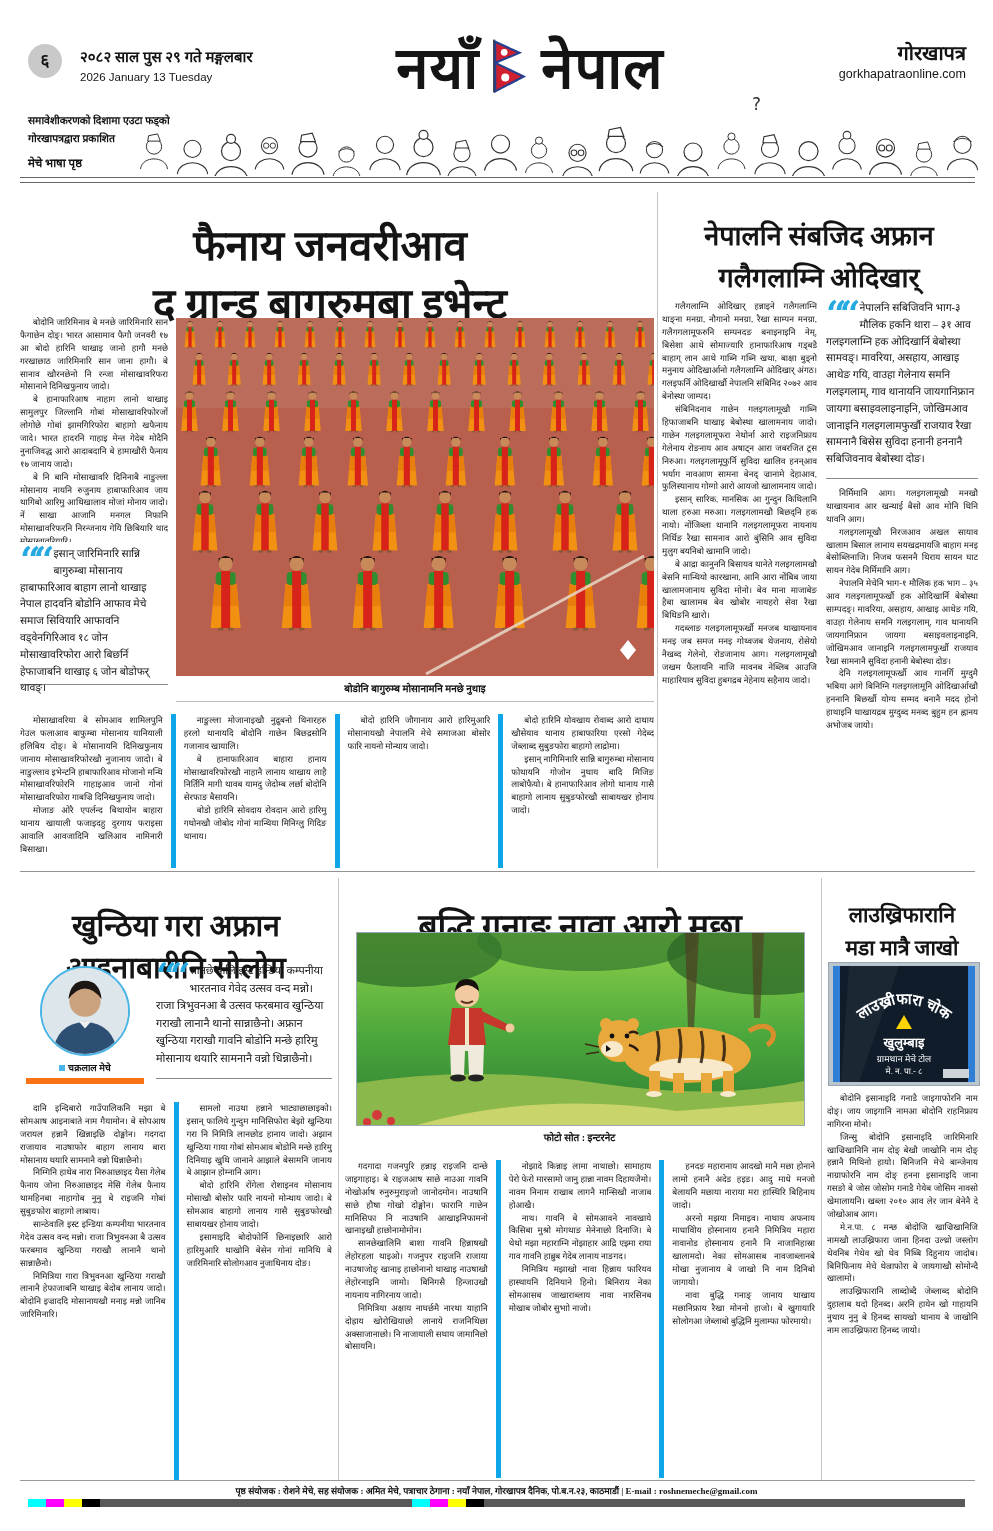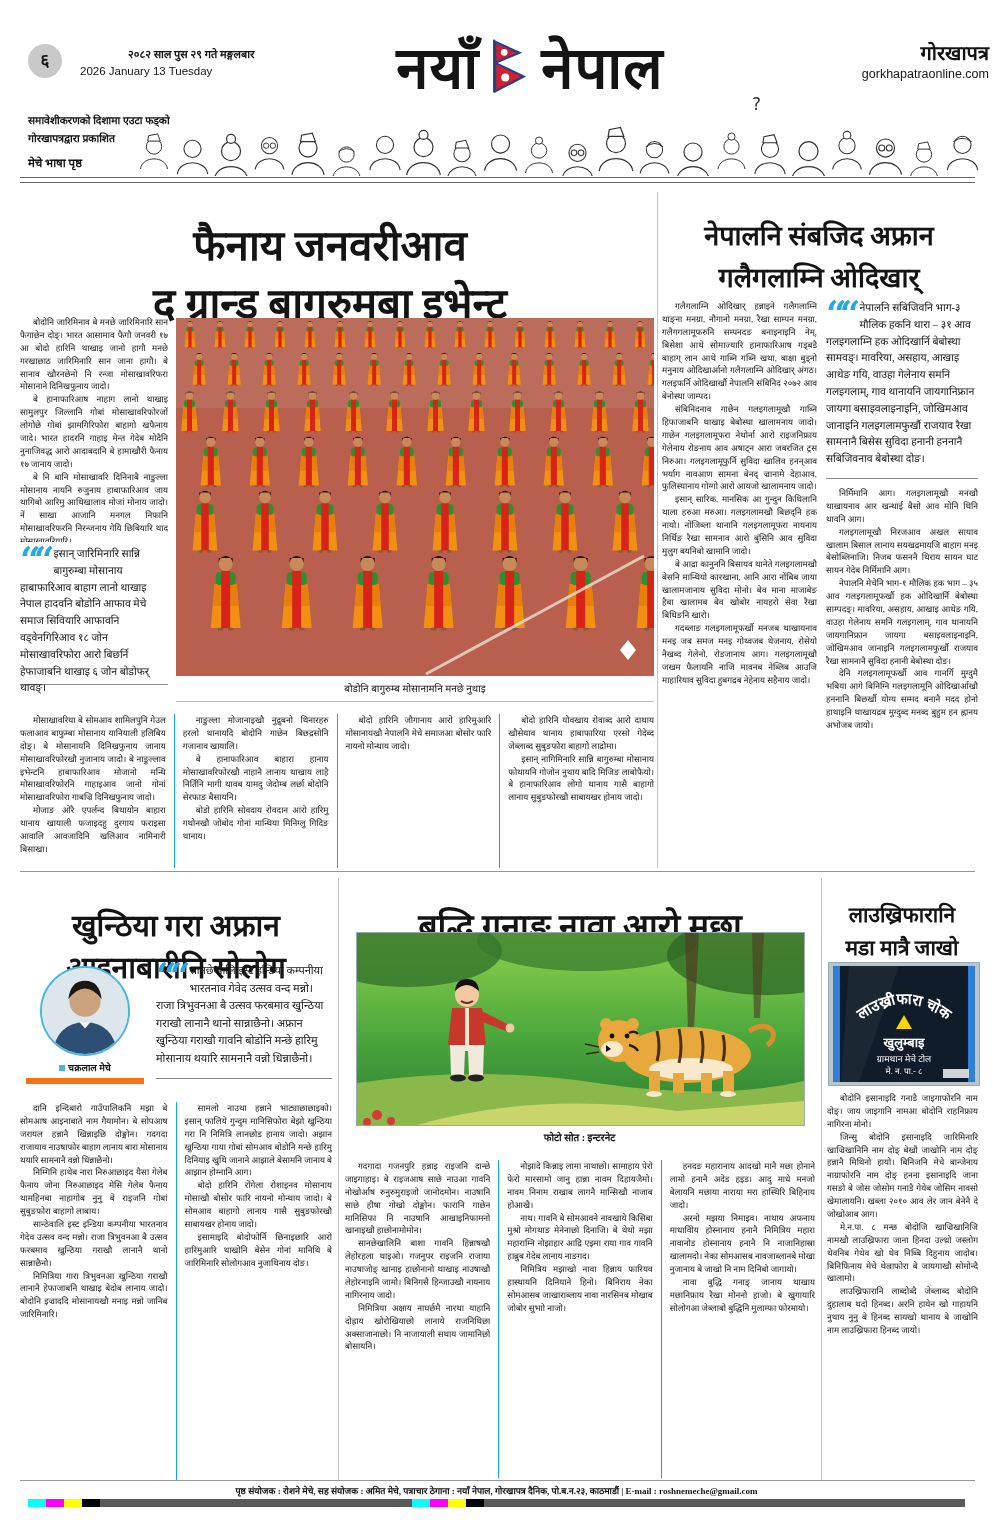--- a/index.html
+++ b/index.html
@@ -4,53 +4,53 @@
 <title>नयाँ नेपाल</title>
 <style>
   html,body{margin:0;padding:0;background:#e9e9e9;}
   .page{position:relative;width:993px;height:1531px;margin:0 auto;background:#fff;
         font-family:"Liberation Serif","DejaVu Serif",serif;color:#141414;overflow:hidden;}
 
   
   #badge{position:absolute;left:28px;top:44px;width:34px;height:34px;border-radius:50%;
          background:#c9c9c9;text-align:center;line-height:34px;font-size:17px;font-weight:bold;}
   #dates{position:absolute;left:80px;top:46px;line-height:1.5;}
-  #date-np{font-size:11px;font-weight:bold;margin-left:48px;}
+  #date-np{font-size:15px;font-weight:bold;}
   #date-en{font-size:11.5px;font-family:"Liberation Sans","DejaVu Sans",sans-serif;}
   #masthead{position:absolute;left:330px;top:26px;width:400px;display:flex;align-items:center;
             justify-content:center;gap:12px;font-size:58px;font-weight:bold;letter-spacing:1px;}
-  #brand{position:absolute;right:4px;top:40px;text-align:right;line-height:1.3;}
+  #brand{position:absolute;right:27px;top:40px;text-align:right;line-height:1.3;}
   #brand .name{font-size:20px;font-weight:bold;}
   #brand .url{font-size:12.5px;font-family:"Liberation Sans","DejaVu Sans",sans-serif;margin-left:24px;}
   #tagline{position:absolute;left:28px;top:112px;font-size:10.5px;font-weight:bold;line-height:1.7;}
   #section-label{position:absolute;left:28px;top:155px;font-size:11.5px;font-weight:bold;}
   #crowd-svg{position:absolute;left:140px;top:88px;}
   #header-rule{position:absolute;left:20px;right:18px;top:177px;height:4px;
                border-top:1px solid #666;border-bottom:1px solid #666;}
 
   
   .body-col{font-size:8.6px;line-height:1.5;text-align:justify;overflow:hidden;}
   .body-col p{margin:0;text-indent:13px;}
   .colwrap{display:flex;}
   .colwrap > div{flex:1;}
-  .colwrap > div + div{border-left:1px solid #0ea5e9;padding-left:8px;margin-left:8px;}
+  .colwrap > div + div{border-left:5px solid #0ea5e9;padding-left:8px;margin-left:8px;}
   .quote{font-size:10.5px;line-height:1.6;}
   .quote::before{content:"\201C\201C";float:left;color:#25a9e0;font-size:36px;line-height:.55;
                  font-weight:bold;letter-spacing:-7px;margin:4px 6px 0 0;
                  font-family:"DejaVu Serif",serif;}
   .hairline-b{border-bottom:1px solid #8a8a8a;padding-bottom:10px;}
 
   
   #ma-head{position:absolute;left:30px;top:190px;width:600px;text-align:center;
            font-size:42px;font-weight:800;line-height:1.38;}
   #ma-leftcol{position:absolute;left:20px;top:316px;width:148px;height:226px;}
   #ma-quote{position:absolute;left:20px;top:546px;width:148px;height:128px;}
   #ma-photo{position:absolute;left:176px;top:318px;width:478px;height:358px;}
   #ma-caption{position:absolute;left:176px;top:681px;width:478px;text-align:center;
-              font-size:10px;font-weight:normal;border-bottom:1px solid #bbb;padding-bottom:6px;}
+              font-size:10px;font-weight:bold;border-bottom:1px solid #bbb;padding-bottom:6px;}
   #ma-cols{position:absolute;left:20px;top:714px;width:634px;height:154px;}
   #div-main{position:absolute;left:657px;top:192px;height:676px;width:1px;background:#c2c2c2;}
 
   
   #ra-head{position:absolute;left:660px;top:194px;width:318px;text-align:center;
            font-size:27px;font-weight:600;line-height:1.55;}
   #ra-col1{position:absolute;left:662px;top:300px;width:155px;height:566px;}
   #ra-col2{position:absolute;left:826px;top:300px;width:152px;height:566px;overflow:hidden;}
   #ra-quote{margin-bottom:8px;}
 

